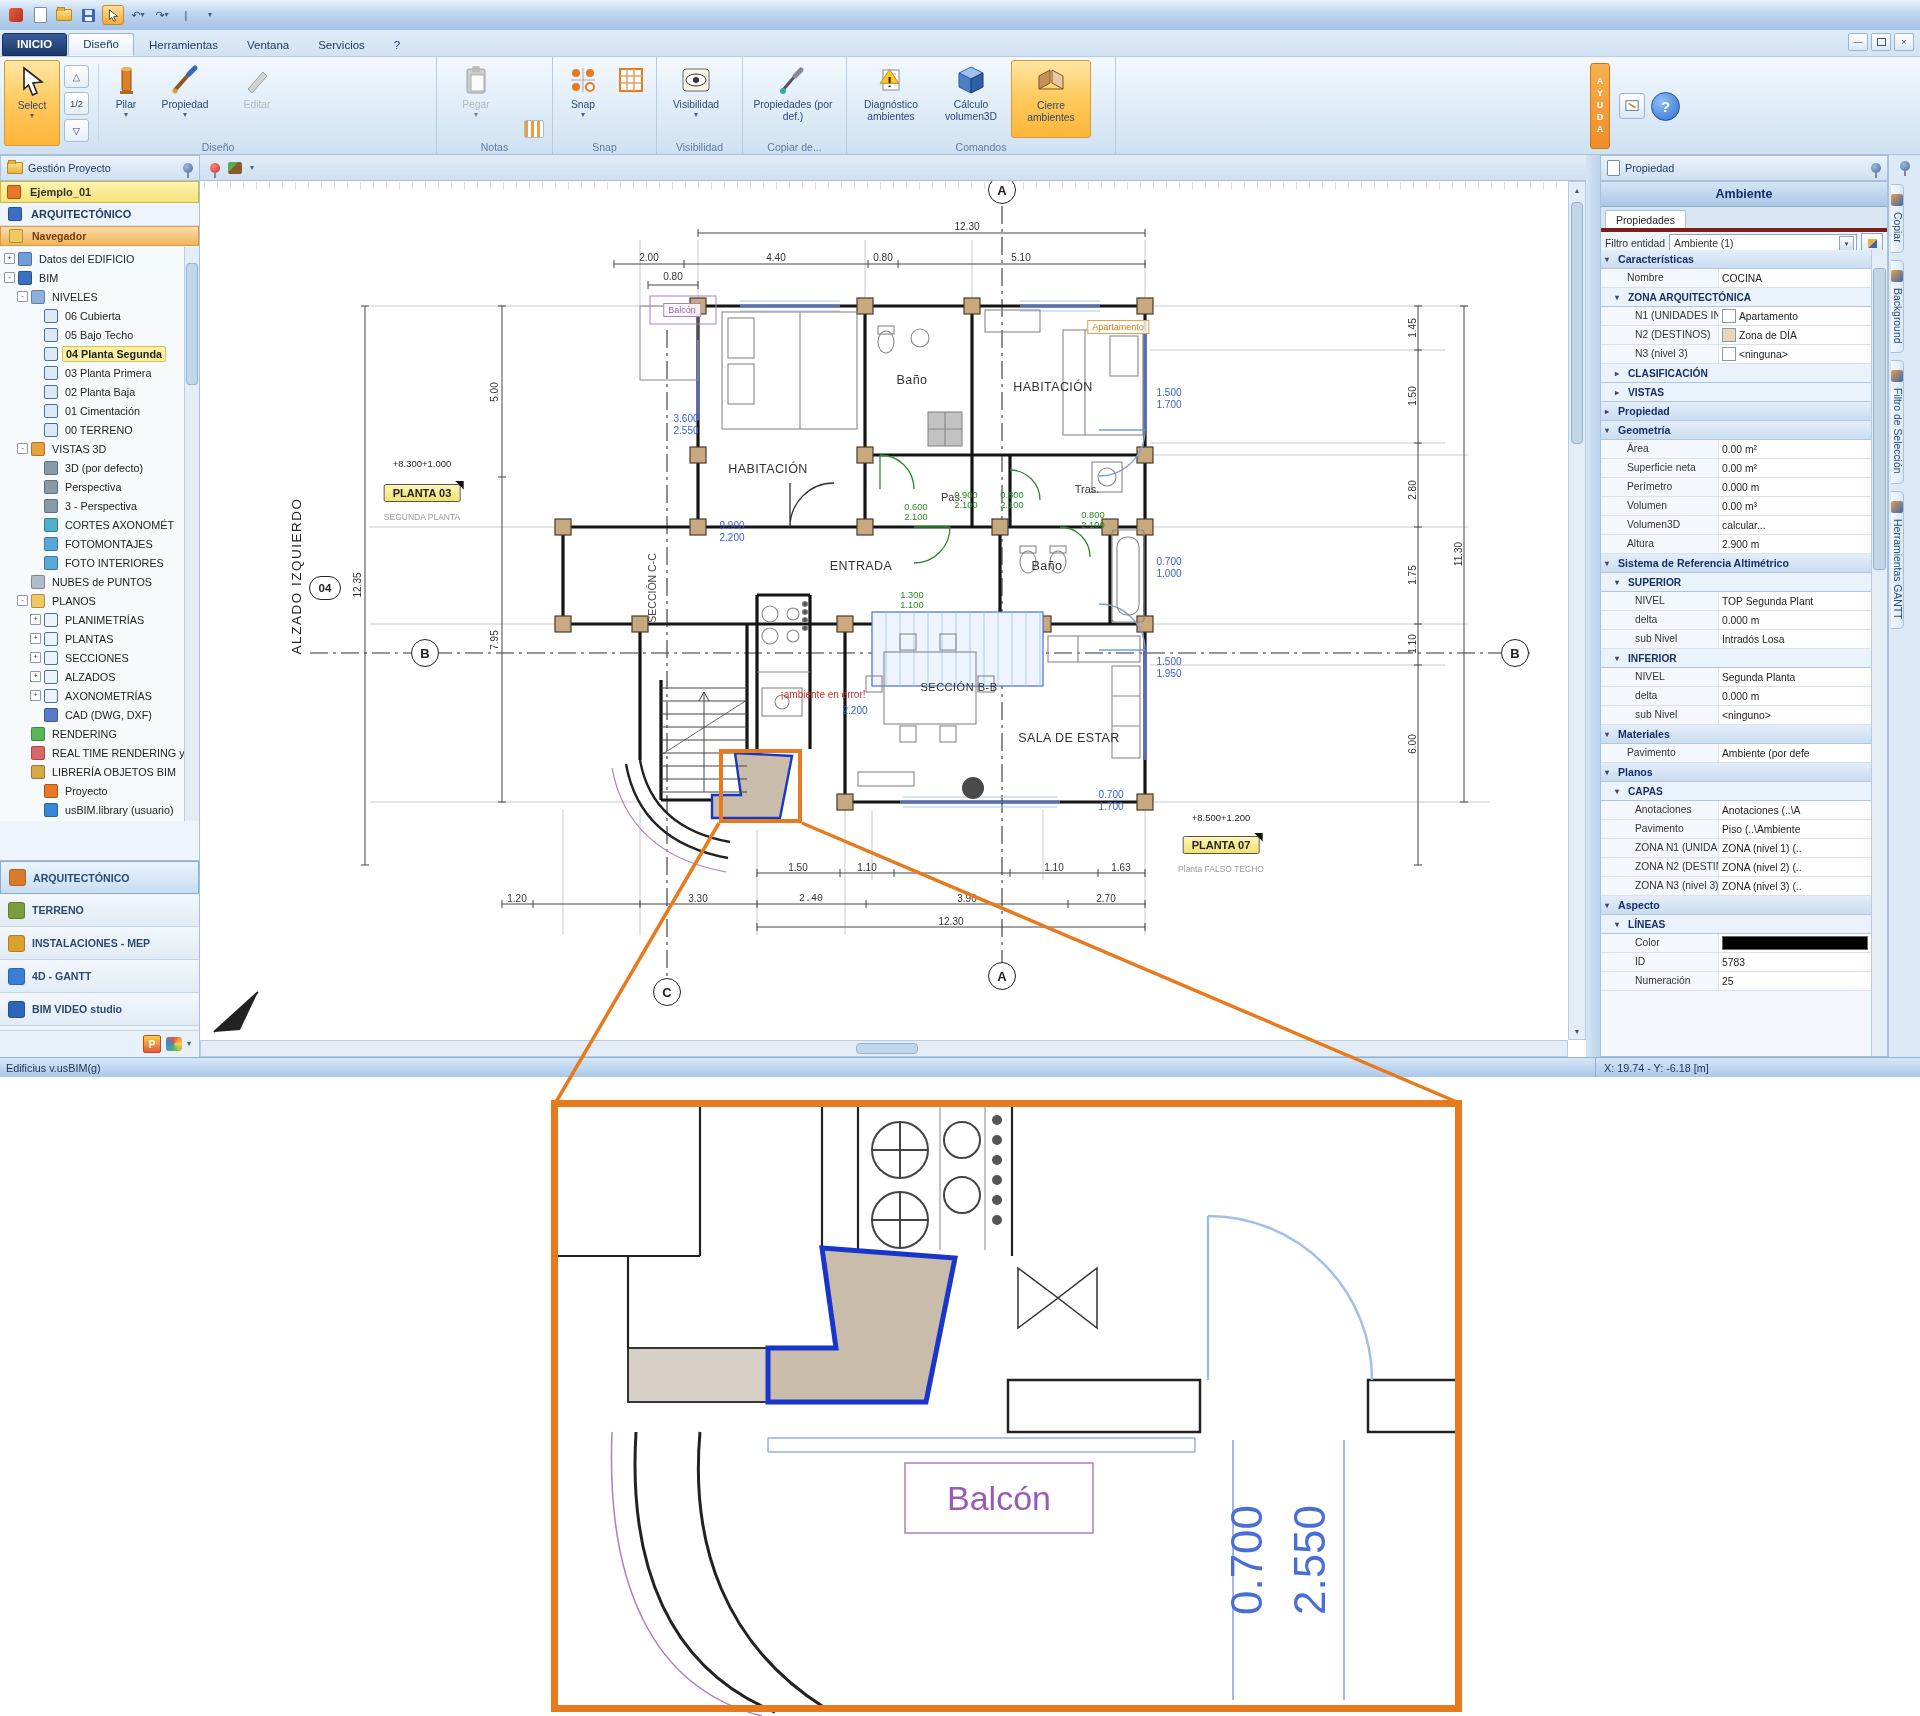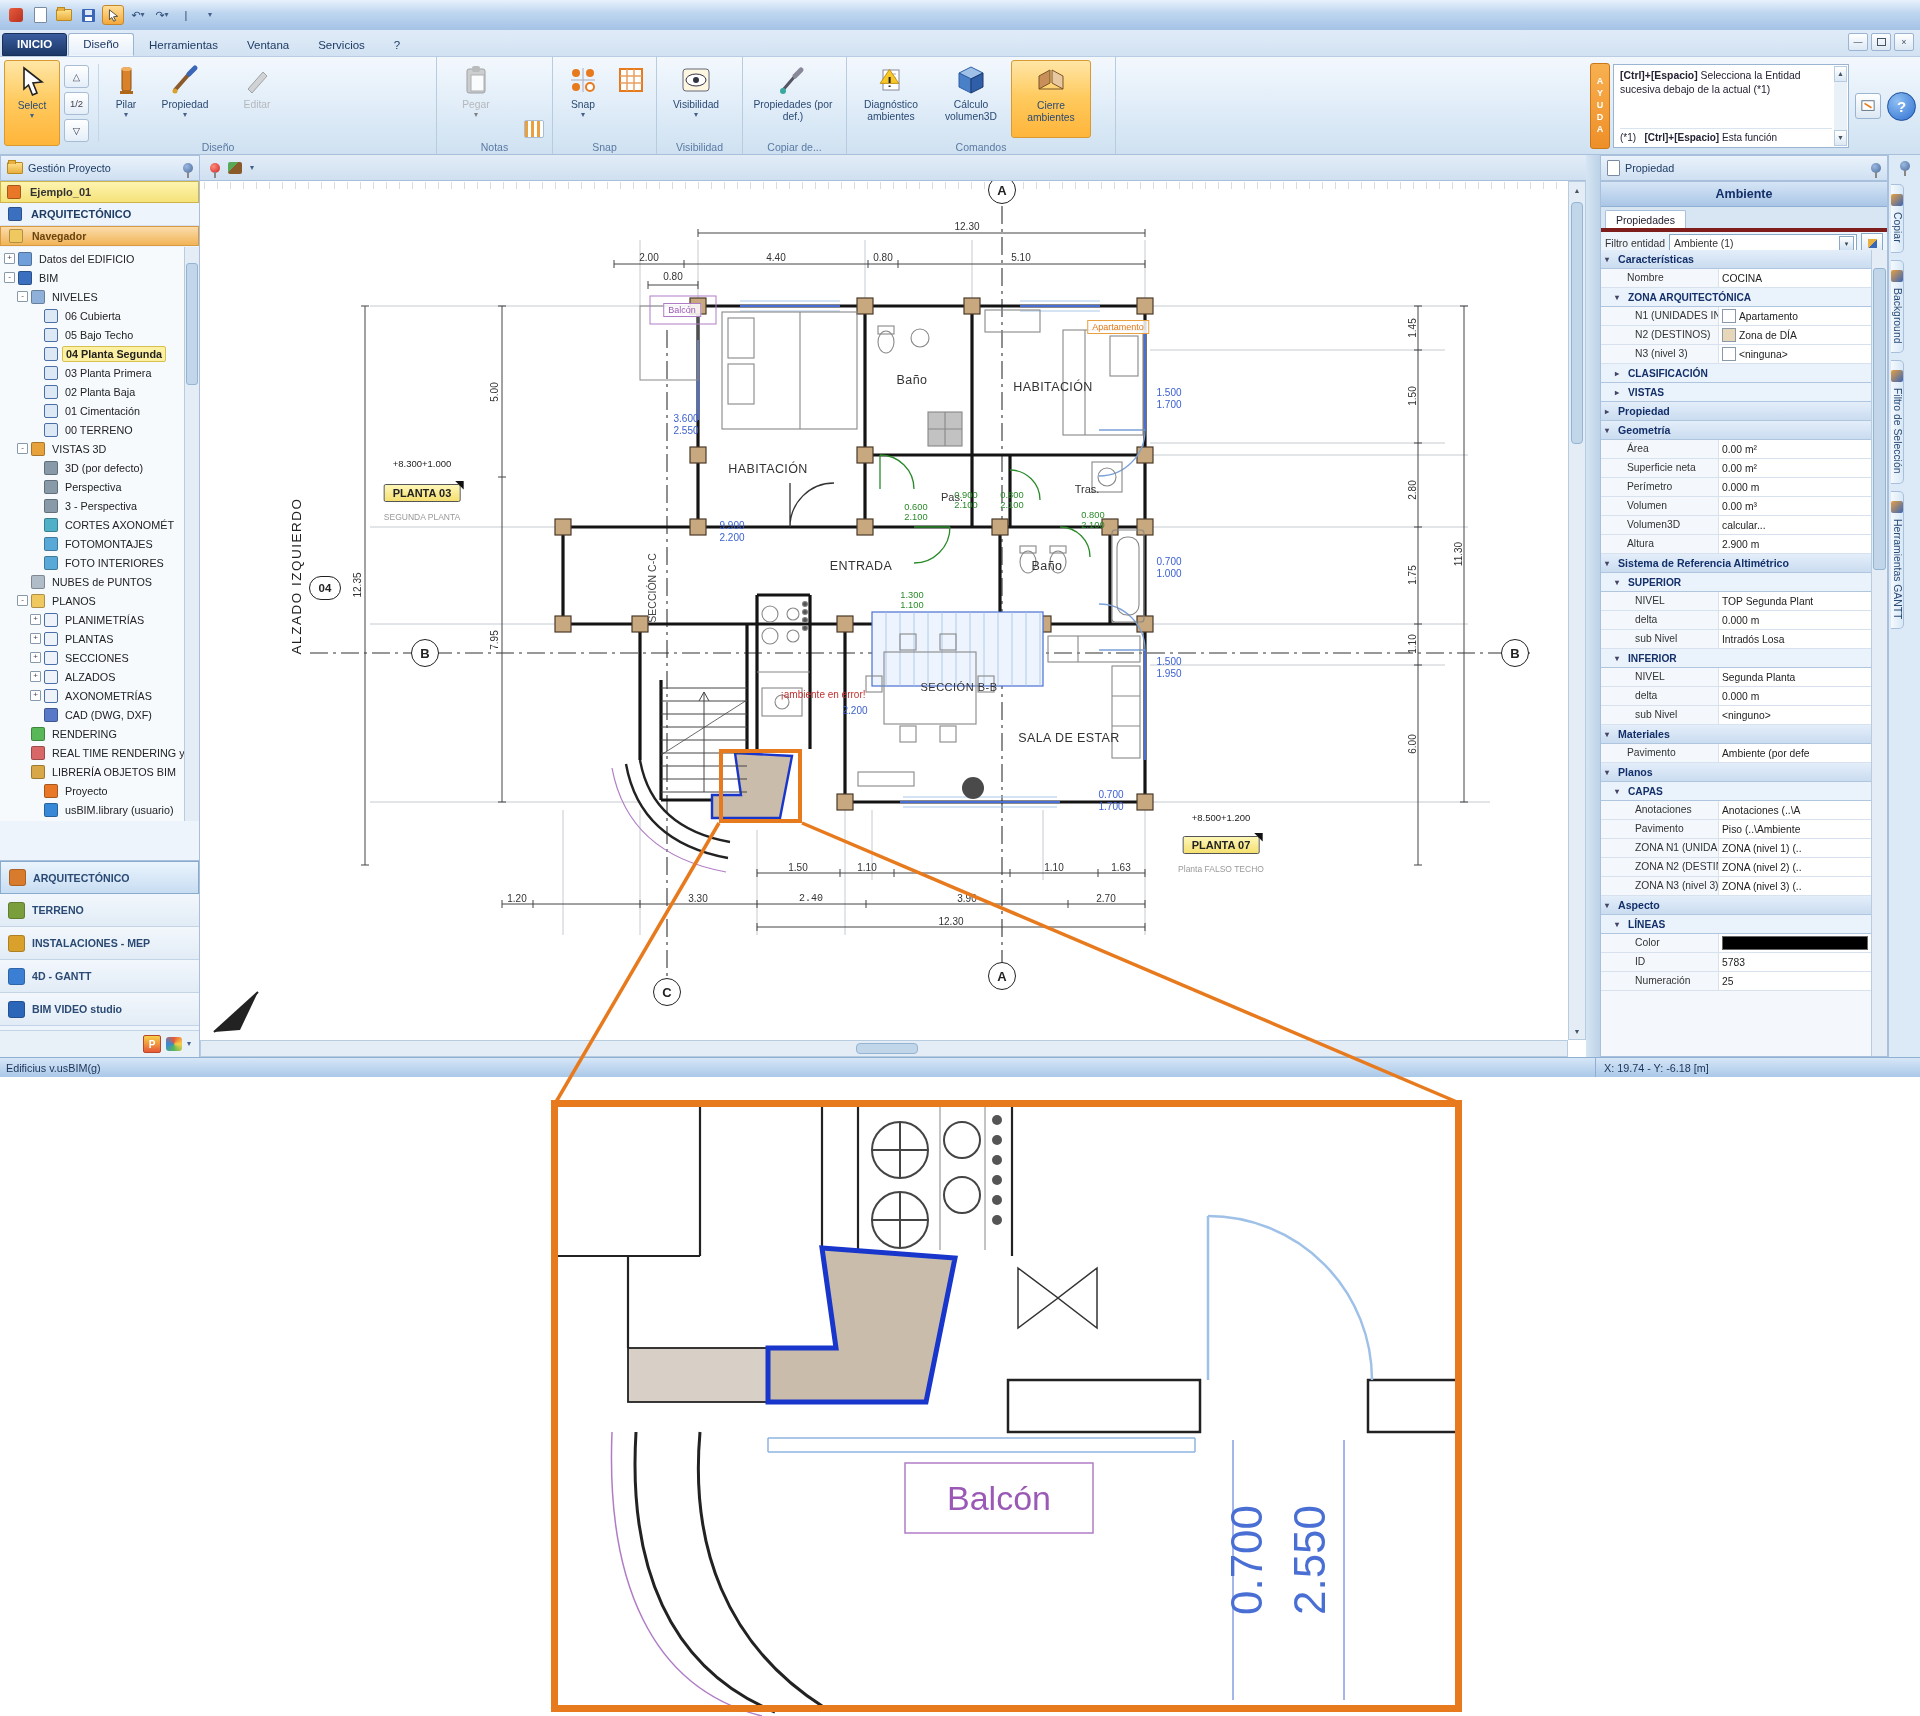--- a/index.html
+++ b/index.html
@@ -776,30 +776,20 @@
         <span>Cierre ambientes</span>
       </div>
     </div>
     <div class="glabel">Comandos</div>
   </div>
   <div style="flex:1"></div>
 </div>
 
 <div class="ayuda-wrap">
   <div class="ayuda-tab">AYUDA</div>
-  <div class="help-box">
-    <span class="help-key">[Ctrl]+[Espacio]</span><span> Selecciona la Entidad sucesiva debajo de la actual (*1)</span>
-    <div class="help-note">
-      <span>(*1)</span>&nbsp;&nbsp;&nbsp;<span class="help-key">[Ctrl]+[Espacio]</span><span> Esta función</span>
-    </div>
-    <div class="help-scroll">
-      <div class="hsbtn">▲</div>
-      <div class="hsbtn">▼</div>
-    </div>
-  </div>
   <div class="sidebtn2">
     <svg width="14" height="14" viewBox="0 0 16 16">
         <rect x="1" y="2" width="14" height="11" fill="#fff" stroke="#567"></rect>
         <path d="M4 5 L12 10" stroke="#e87a1e" stroke-width="2"></path>
       </svg>
   </div>
   <div class="qmark">?</div>
 </div>
 
 <div class="phead" style="left:0;width:200px">

